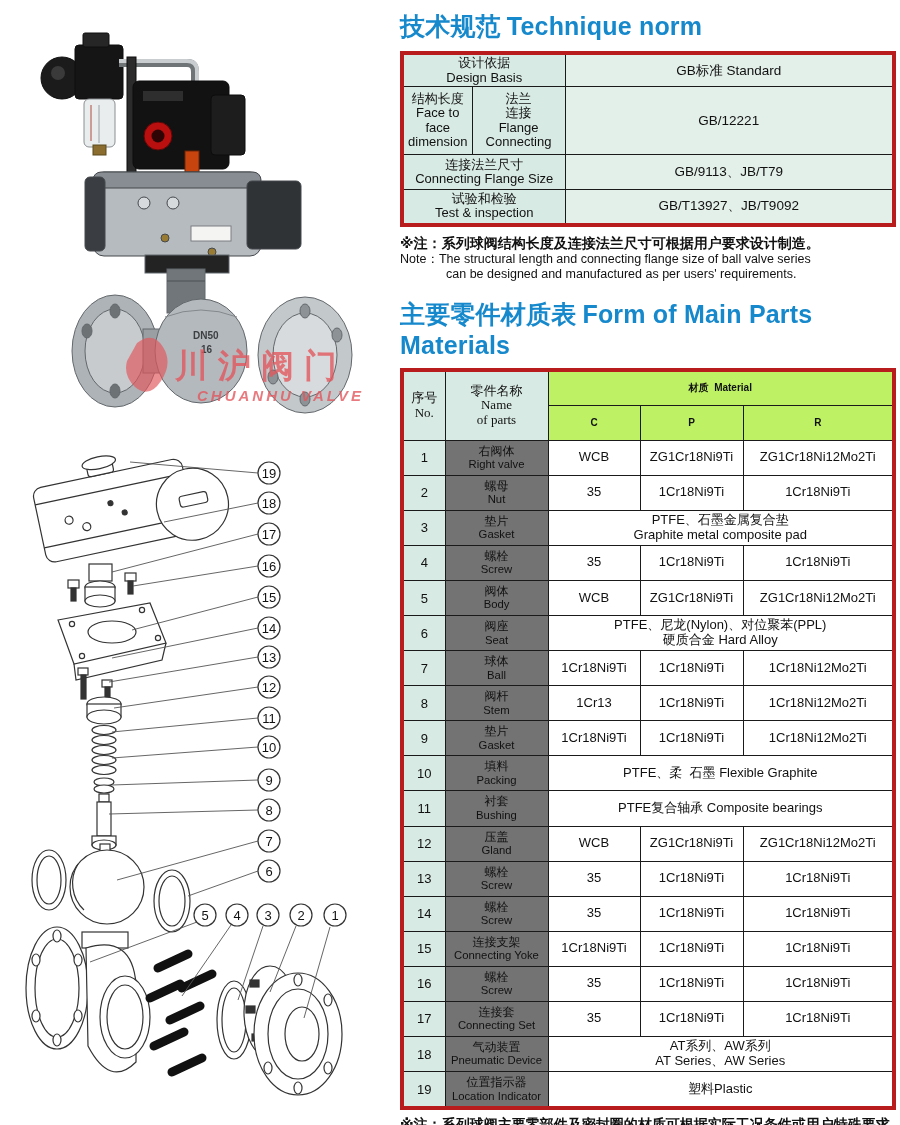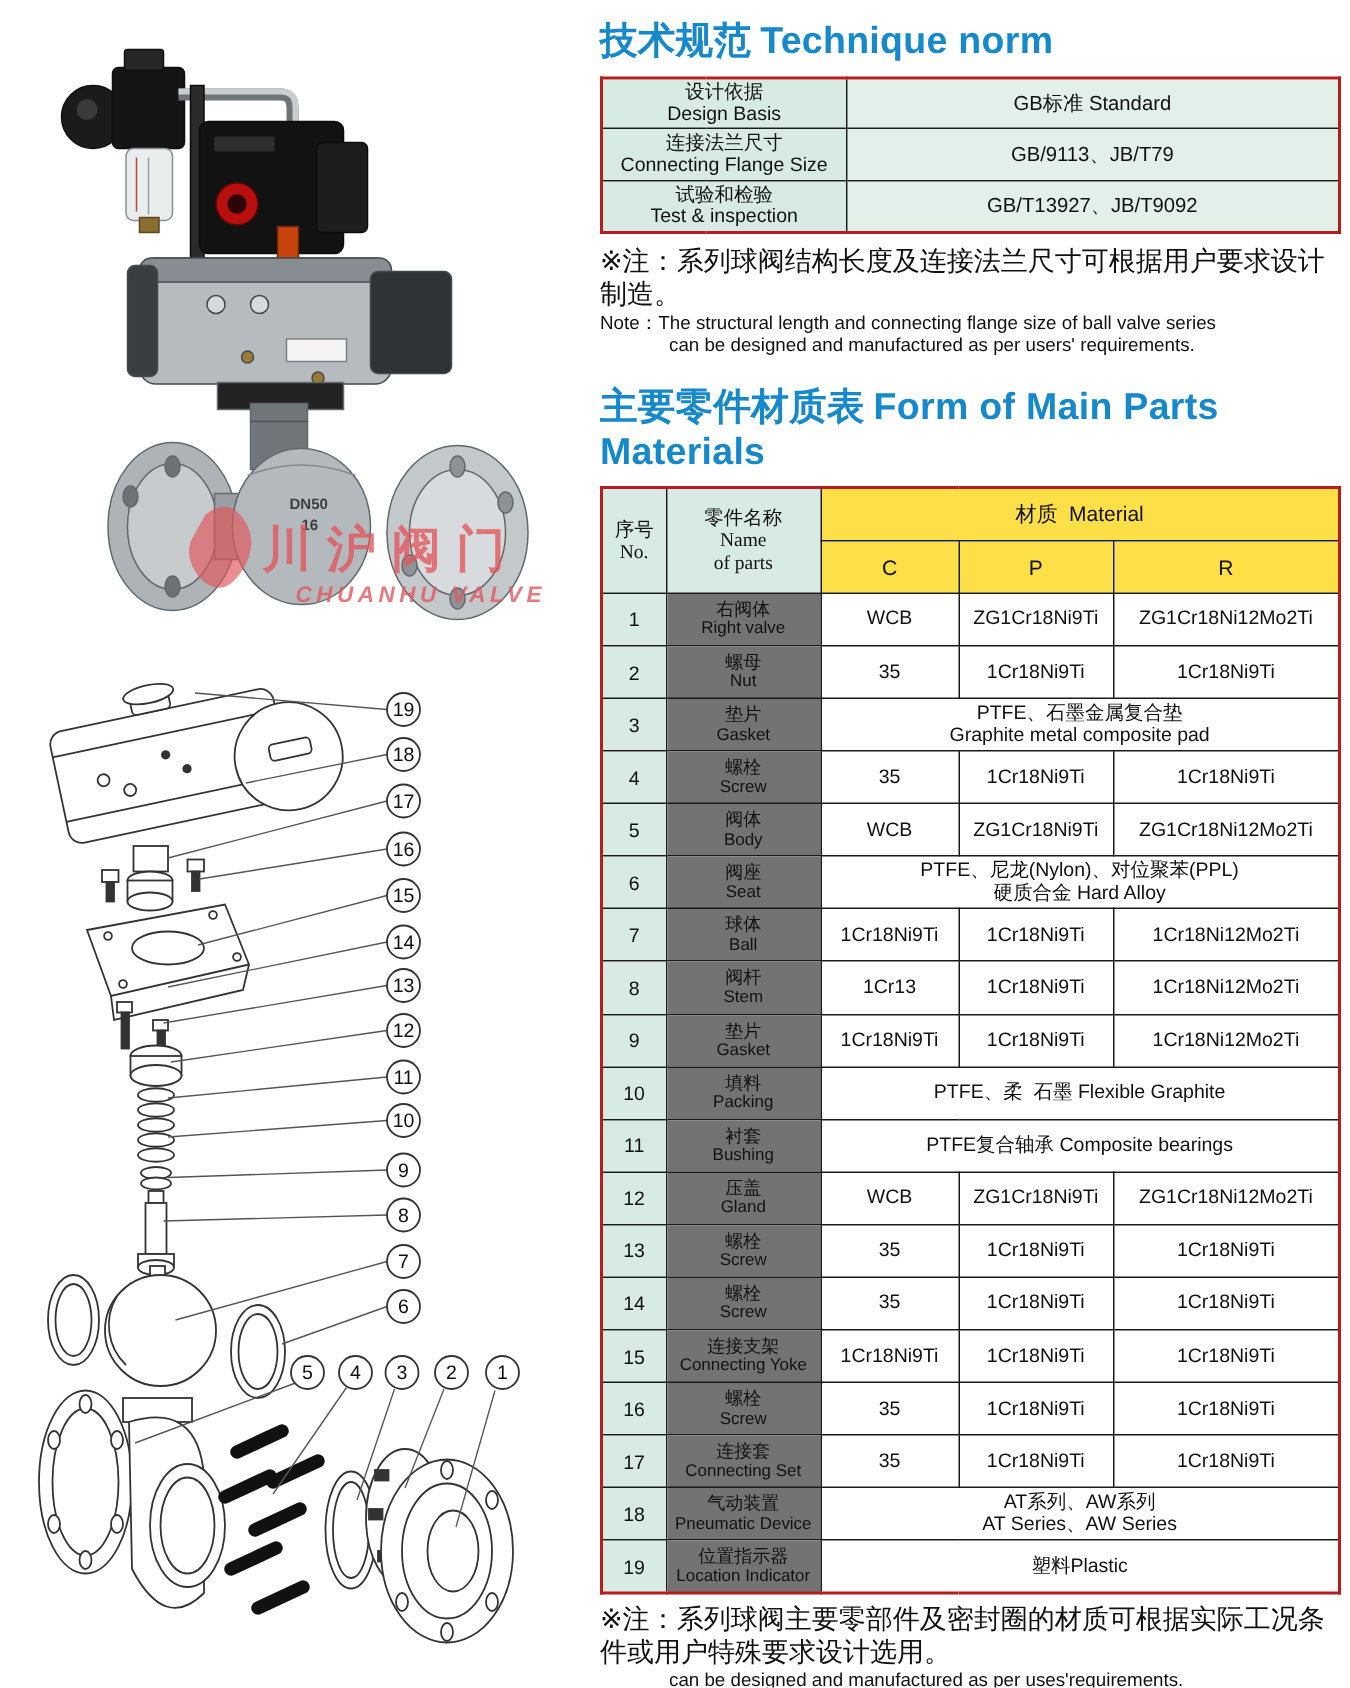--- a/index.html
+++ b/index.html
@@ -6,39 +6,39 @@
   body{
     width:900px;height:1125px;position:relative;background:#ffffff;
     font-family:"Liberation Sans","DejaVu Sans",sans-serif;color:#111;
     -webkit-font-smoothing:antialiased;
   }
   .abs{position:absolute;}
   
   .right-col{position:absolute;left:400px;top:10px;width:493px;}
   .sec-title{font-size:25px;font-weight:bold;color:#1688cc;margin:0 0 8px 0;letter-spacing:.2px;}
   .sec-title .en{margin-left:6px;}
-  table{border-collapse:collapse;table-layout:fixed;width:492px;border:2px solid #b91c1c;}
+  table{border-collapse:collapse;table-layout:fixed;width:492px;border:4px solid #b91c1c;}
   td{border:1px solid #1a1a1a;text-align:center;vertical-align:middle;padding:1px 2px;overflow:hidden;}
   
   .t1 td.lbl{background:#d8eae4;font-size:13px;line-height:1.12;}
   .t1 td.val{background:#e3efe9;font-size:13.5px;}
   .t1 .sub{font-size:12px;line-height:1.12;}
   
   .t2 td{font-size:13px;}
   .t2 td.hd{background:#d8eae4;font-size:13px;line-height:1.15;font-family:Liberation Serif, serif;}
-  .t2 td.hd2{background:#fde047;font-size:14px;}
+  .t2 td.hd2{background:#bef264;font-size:10px;font-weight:bold;}
   .t2 td.no{background:#d8eae4;font-size:13px;}
   .t2 td.nm{background:#737373;font-size:12px;line-height:1.12;padding:4px 1px;}
   .t2 td.nm .en{font-size:11.3px;}
   .t2 td.v{background:#ffffff;font-size:13px;line-height:1.15;}
   .t2 tr{height:34px;}
   .t2 tr.hrow{height:35px;}
   
   .note{margin-top:8px;font-size:12.5px;line-height:1.22;}
-  .note .cnline{font-weight:normal;font-size:18px;}
+  .note .cnline{font-weight:bold;font-size:14px;}
   .note .indent{padding-left:46px;}
   .gap-top{margin-top:16px;}
   
   svg text{font-family:"Liberation Sans","DejaVu Sans",sans-serif;}
   .callout-num{font-size:13px;fill:#111;}
   .wm{opacity:.78;}
   .wm-cn{font-size:33px;font-weight:bold;fill:#e2565c;letter-spacing:10px;}
   .wm-en{font-size:15px;font-style:italic;font-weight:bold;fill:#e2565c;letter-spacing:3px;}
   .mark{font-size:10px;fill:#3c3f42;font-weight:bold;}
 </style>
@@ -358,20 +358,33 @@
         <col style="width:329px">
       </colgroup>
     <tbody>
         <tr style="height:33px">
       <td class="lbl" colspan="2">
         <div>设计依据</div>
             <div>Design Basis</div>
       </td>
       <td class="val">GB标准 Standard</td>
     </tr>
+    <tr style="height:68px">
+      <td class="lbl sub">
+        <div>结构长度</div>
+            <div>Face to face dimension</div>
+      </td>
+      <td class="lbl sub">
+        <div>法兰</div>
+            <div>连接</div>
+        <div>Flange</div>
+            <div>Connecting</div>
+      </td>
+      <td class="val">GB/12221</td>
+    </tr>
     <tr style="height:35px">
       <td class="lbl" colspan="2">
         <div>连接法兰尺寸</div>
             <div>Connecting Flange Size</div>
       </td>
       <td class="val">GB/9113、JB/T79</td>
     </tr>
     <tr style="height:35px">
       <td class="lbl" colspan="2">
         <div>试验和检验</div>

